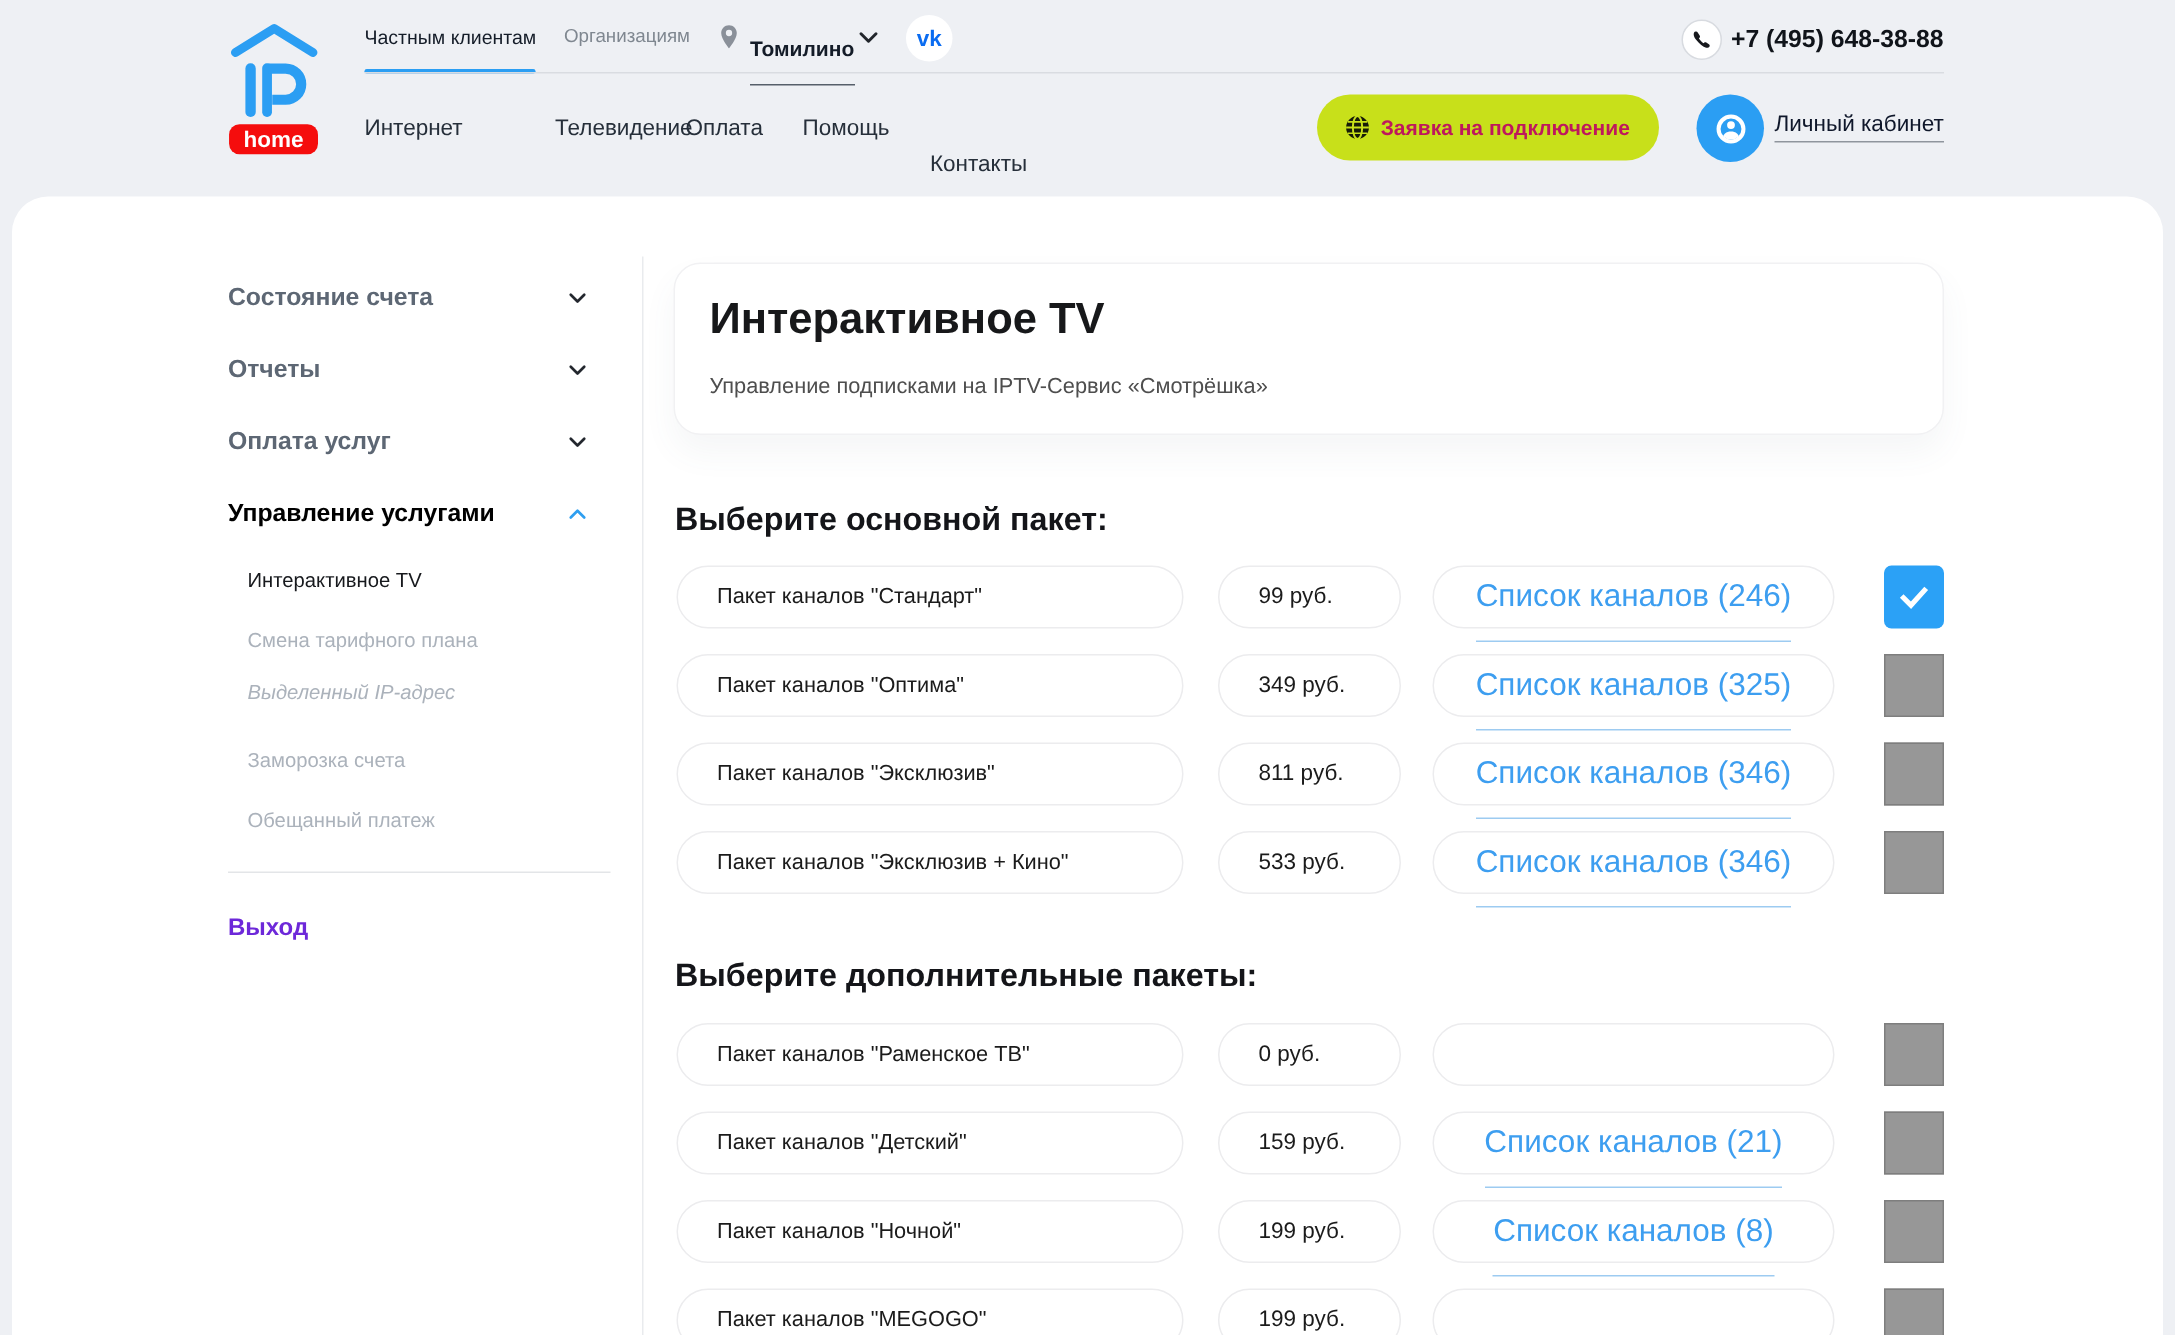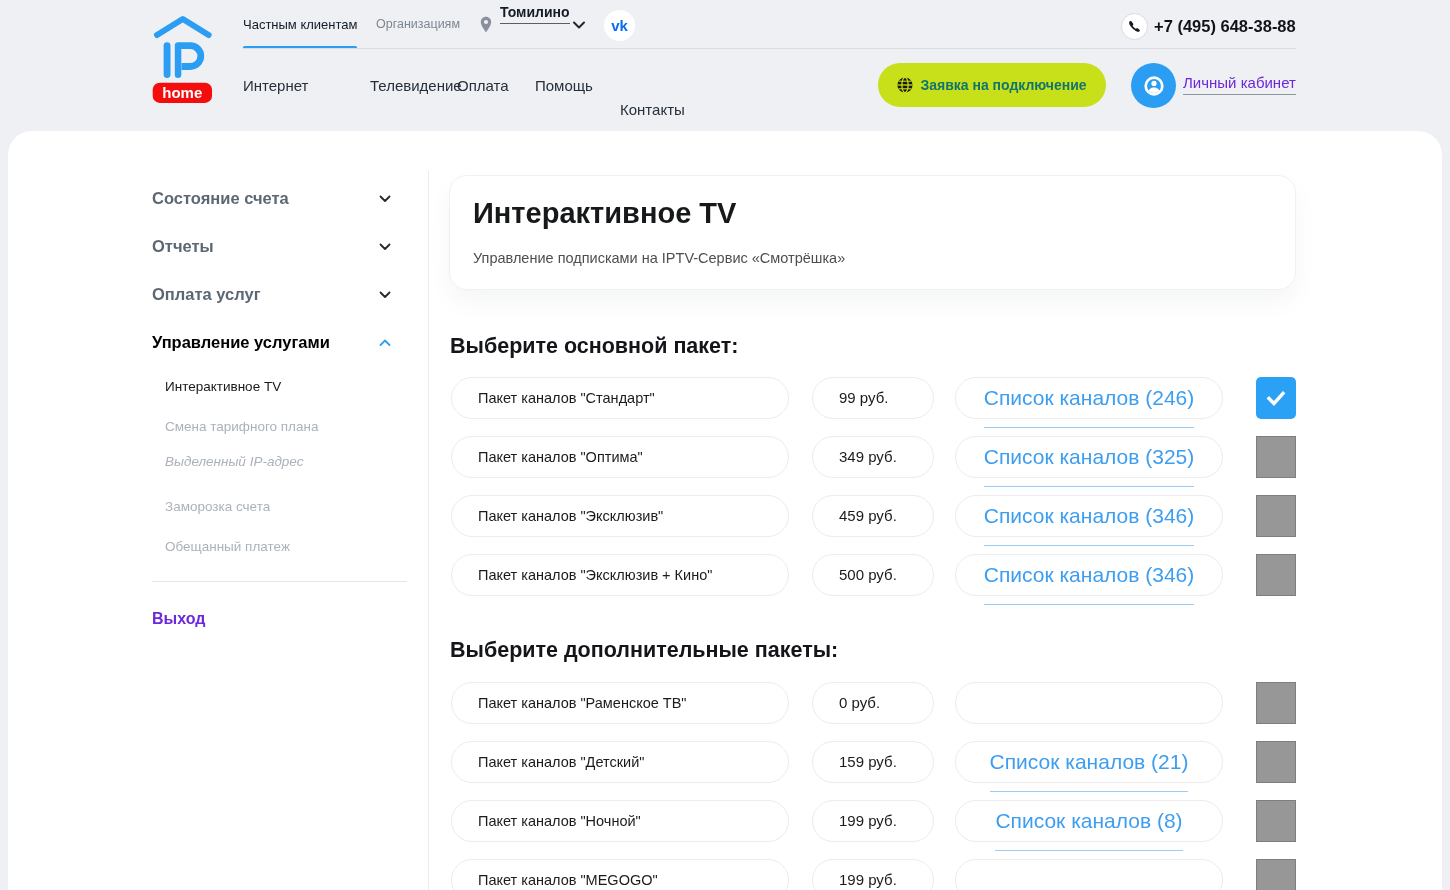--- a/index.html
+++ b/index.html
@@ -4,30 +4,30 @@
 <title>Интерактивное TV</title>
 <style>
   * { margin:0; padding:0; box-sizing:border-box; }
   html,body { width:1450px; height:890px; overflow:hidden; }
   body { font-family:"Liberation Sans", sans-serif; background:#eef0f4; position:relative; }
   .abs { position:absolute; }
 
   
   .topnav1 { left:243px; top:17px; font-size:13px; color:#141c28; }
   .topnav2 { left:376px; top:17px; font-size:12.5px; color:#7f8790; }
-  .city { left:500px; top:4px; font-size:14px; font-weight:700; color:#141c28; border-bottom:1px solid #565f6a; padding-bottom:3px; }
+  .city { left:500px; top:24px; font-size:14px; font-weight:700; color:#141c28; border-bottom:1px solid #565f6a; padding-bottom:16px; }
   .hr-top { left:243px; top:48px; width:1053px; height:1px; background:#d9dce1; }
   .blue-bar { left:243px; top:46px; width:114px; height:3px; background:#2b9ef3; border-radius:2px; }
   .vk-circle { left:604px; top:10px; width:31px; height:31px; border-radius:50%; background:#fff; }
   .phone-circle { left:1121px; top:13px; width:27px; height:27px; border-radius:50%; background:#fff; border:1px solid #d8dbe0; }
   .phone-num { left:1154px; top:17px; font-size:16.5px; font-weight:700; color:#10141a; }
   .mainnav { top:77px; font-size:15px; color:#262f3a; }
-  .btn-lime { left:878px; top:63px; width:228px; height:44px; background:#c8e01a; border-radius:22px; display:flex; align-items:center; justify-content:center; gap:7px; font-size:14px; font-weight:700; color:#0f766e; }
+  .btn-lime { left:878px; top:63px; width:228px; height:44px; background:#c8e01a; border-radius:22px; display:flex; align-items:center; justify-content:center; gap:7px; font-size:14px; font-weight:700; color:#be185d; }
   .user-circle { left:1131px; top:63px; width:45px; height:45px; border-radius:50%; background:#2b9ef3; display:flex; align-items:center; justify-content:center; }
-  .lk { left:1183px; top:74px; font-size:15px; color:#6d28d9; border-bottom:1px solid #8f959d; padding-bottom:3px; }
+  .lk { left:1183px; top:74px; font-size:15px; color:#0f172a; border-bottom:1px solid #8f959d; padding-bottom:3px; }
 
   
   .card-main { left:8px; top:131px; width:1434px; height:759px; background:#fff; border-radius:24px 24px 0 0; }
   .vdiv { left:428px; top:171px; width:1px; height:719px; background:#e9ebee; }
 
   
   .m-item { left:152px; font-size:16.5px; font-weight:700; color:#5d6774; }
   .m-item.active { color:#000000; }
   .s-item { left:165px; font-size:13.5px; color:#abb2bb; }
   .s-item.active { color:#17191d; }
@@ -159,26 +159,26 @@
       <path d="M4 11.5 L9 16.5 L18 6.5" fill="none" stroke="#fff" stroke-width="3.4" stroke-linecap="square"></path>
     </svg>
 </div>
 
 <div class="abs pill pill1" style="top:436px;">Пакет каналов "Оптима"</div>
 <div class="abs pill pill2" style="top:436px;">349 руб.</div>
 <div class="abs pill pill3" style="top:436px;"><span>Список каналов (325)</span></div>
 <div class="abs cb gray" style="top:436px;"></div>
 
 <div class="abs pill pill1" style="top:495px;">Пакет каналов "Эксклюзив"</div>
-<div class="abs pill pill2" style="top:495px;">459 руб.</div>
+<div class="abs pill pill2" style="top:495px;">811 руб.</div>
 <div class="abs pill pill3" style="top:495px;"><span>Список каналов (346)</span></div>
 <div class="abs cb gray" style="top:495px;"></div>
 
 <div class="abs pill pill1" style="top:554px;">Пакет каналов "Эксклюзив + Кино"</div>
-<div class="abs pill pill2" style="top:554px;">500 руб.</div>
+<div class="abs pill pill2" style="top:554px;">533 руб.</div>
 <div class="abs pill pill3" style="top:554px;"><span>Список каналов (346)</span></div>
 <div class="abs cb gray" style="top:554px;"></div>
 
 <div class="abs h2" style="top:638px;">Выберите дополнительные пакеты:</div>
 
 <div class="abs pill pill1" style="top:682px;">Пакет каналов "Раменское ТВ"</div>
 <div class="abs pill pill2" style="top:682px;">0 руб.</div>
 <div class="abs pill pill3" style="top:682px;"></div>
 <div class="abs cb gray" style="top:682px;"></div>
 

